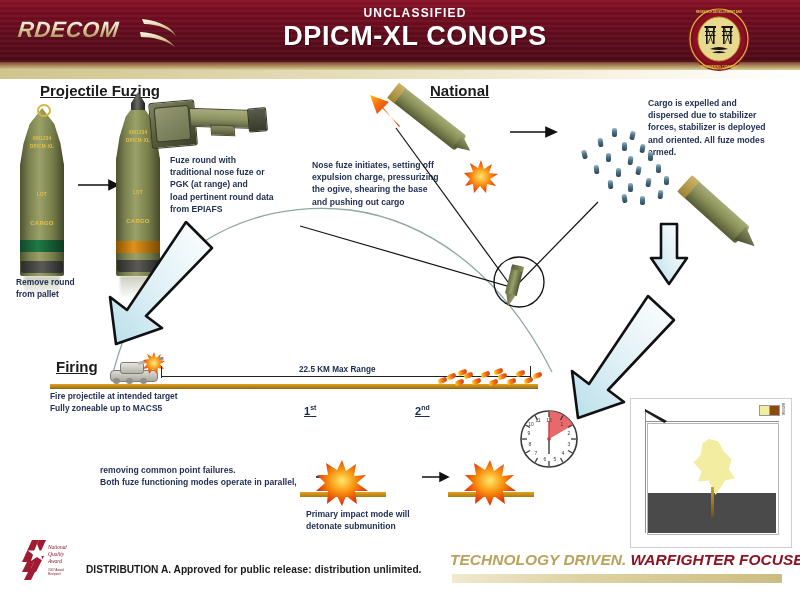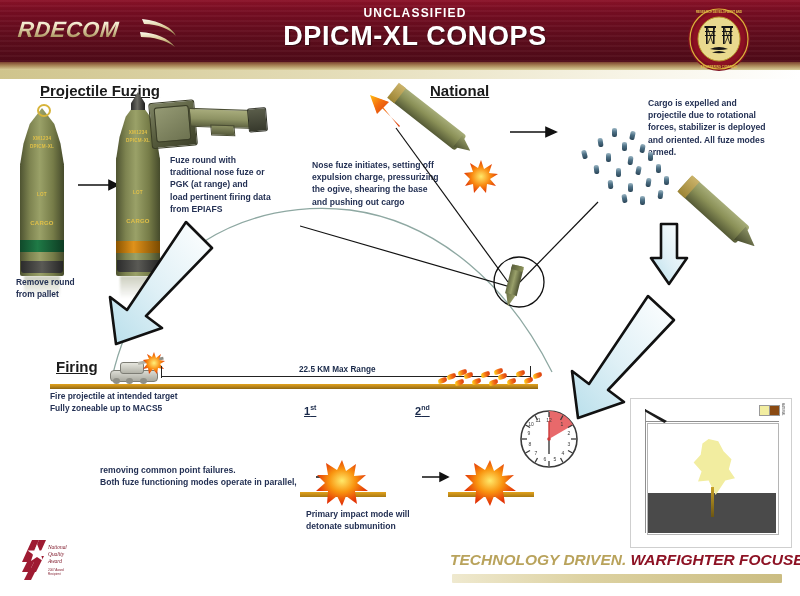--- a/index.html
+++ b/index.html
@@ -213,21 +213,21 @@
 
   <div class="small-lbl" style="left:16px;top:277px;">
     <div>Remove round</div>
     <div>from pallet</div>
   </div>
 
   <div class="note" style="left:170px;top:154px;width:130px;">
     <div>Fuze round with</div>
     <div>traditional nose fuze or</div>
     <div>PGK (at range) and</div>
-    <div>load pertinent firing data</div>
+    <div>load pertinent round data</div>
     <div>from EPIAFS</div>
   </div>
 
   <div class="sec-h" style="left:430px;top:82px;">National</div>
 
   <div class="tilt-round" style="left:378px;top:104px;width:100px;height:26px;">
     <div style="position:absolute;left:8px;top:4px;width:84px;height:19px;border-radius:3px;
          background:linear-gradient(180deg,#a7ad79,#8a9057 45%,#555a36);"></div>
     <div style="position:absolute;left:6px;top:4px;width:9px;height:19px;
          background:linear-gradient(180deg,#cbb36a,#9c8434);"></div>
@@ -265,21 +265,21 @@
   </div>
 
   <div class="blk-arrow" style="left:510px;top:125px;width:48px;height:14px;">
     <svg viewBox="0 0 48 14" width="48" height="14">
         <path d="M0 7 L36 7 M36 2.5 L46 7 L36 11.5 Z" stroke="#111" stroke-width="1.6" fill="#111"></path>
       </svg>
   </div>
 
   <div class="note" style="left:648px;top:97px;width:146px;">
     <div>Cargo is expelled and</div>
-    <div>projectile due to rotational</div>
+    <div>dispersed due to stabilizer</div>
     <div>forces, stabilizer is deployed</div>
     <div>and oriented.  All fuze modes</div>
     <div>armed.</div>
   </div>
 
   <div style="position:absolute;left:578px;top:128px;width:120px;height:82px;">
     <div class="subm" style="left:34px;top:0;"></div>
     <div class="subm" style="left:52px;top:3px;transform:rotate(12deg);"></div>
     <div class="subm" style="left:20px;top:10px;transform:rotate(-8deg);"></div>
     <div class="subm" style="left:44px;top:14px;"></div>
@@ -510,20 +510,21 @@
       <text x="30" y="13">National</text>
         <text x="30" y="20">Quality</text>
         <text x="30" y="27">Award</text>
     </g>
     <g fill="#7d1426" font-family="Liberation Sans, sans-serif" font-size="3">
       <text x="30" y="35">2007 Award</text>
         <text x="30" y="39">Recipient</text>
     </g>
   </svg>
 
+  <div class="dist">DISTRIBUTION A. Approved for public release: distribution unlimited.</div>
 
   <div class="tagline">
     <span class="tag-a">TECHNOLOGY DRIVEN.</span>
     <span class="tag-b">WARFIGHTER FOCUSED.</span>
   </div>
   <div class="footbar"></div>
 
 </div>
 
 </body></html>

